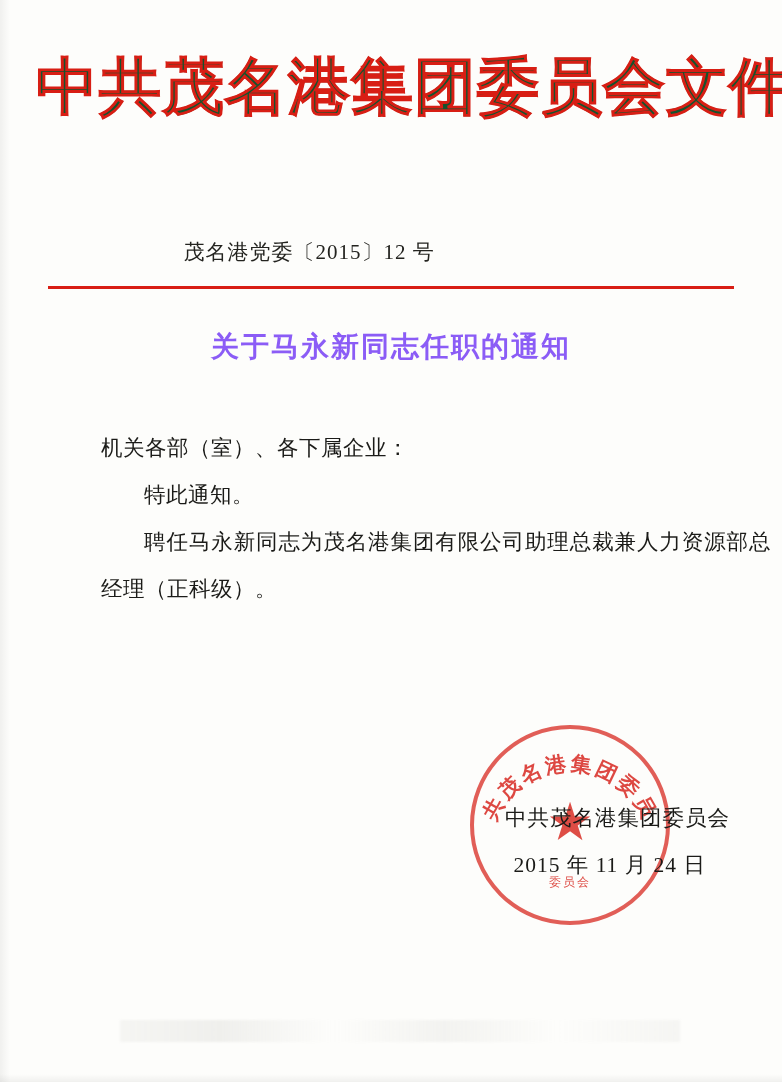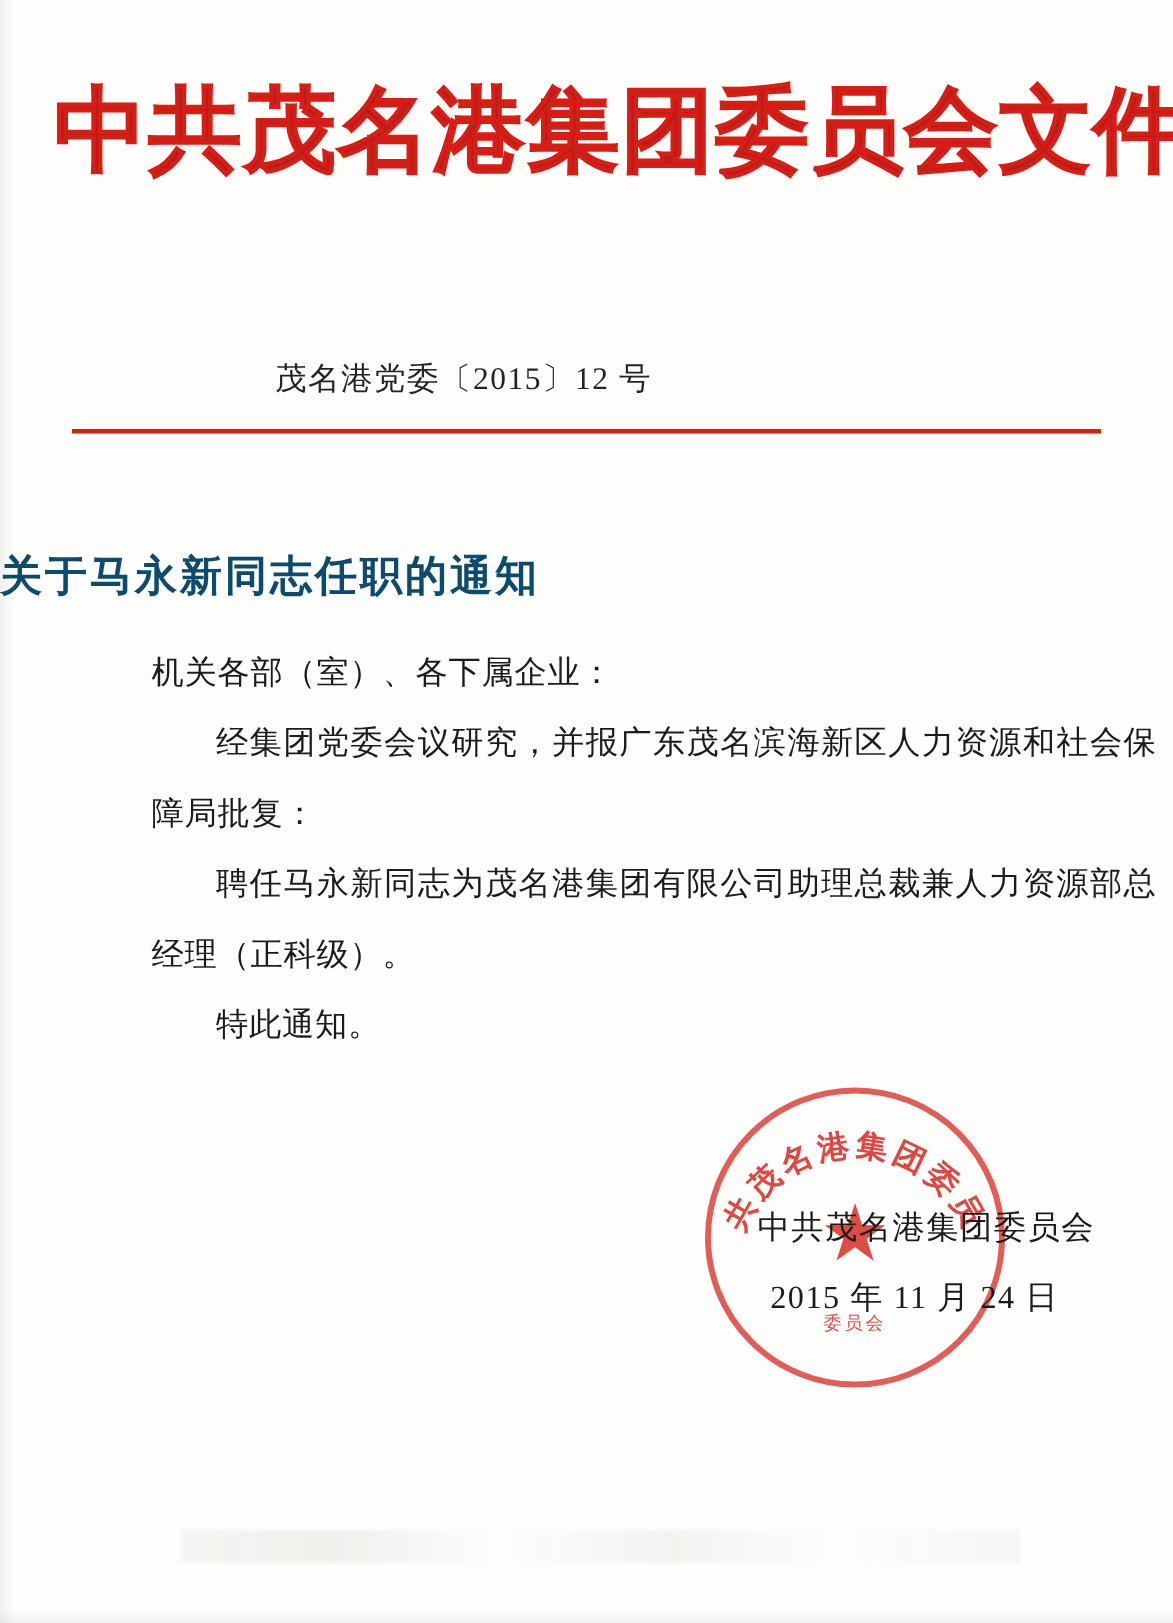--- a/index.html
+++ b/index.html
@@ -30,21 +30,21 @@
     left: 0;
     width: 782px;
     text-align: center;
   }
   .masthead-title {
     font-family: "DejaVu Serif", "Liberation Serif", serif;
     font-weight: 700;
     font-size: 62px;
     line-height: 1.12;
     letter-spacing: 1px;
-    color: #b91c1c;
+    color: #14532d;
     -webkit-text-stroke: 1px #d81e14;
     white-space: nowrap;
     margin-left: 36px;
   }
 
   
   .doc-number {
     position: absolute;
     top: 238px;
     left: 0;
@@ -65,27 +65,26 @@
     height: 3px;
     background: #d81e14;
   }
 
   
   .doc-title {
     position: absolute;
     top: 328px;
     left: 0;
     width: 782px;
-    text-align: left;
+    text-align: center;
     font-size: 28px;
     font-weight: 700;
     letter-spacing: 2px;
-    color: #0c4a6e;
-    font-family: "DejaVu Serif", "Liberation Serif", serif;
-    margin-top: 37px;
+    color: #8b5cf6;
+    font-family: "DejaVu Serif", "Liberation Serif", serif;
   }
 
   
   .body-block {
     position: absolute;
     top: 425px;
     left: 58px;
     width: 670px;
     font-size: 21.5px;
     line-height: 47px;
@@ -213,23 +212,22 @@
   </div>
 
   <div class="doc-number">茂名港党委〔2015〕12 号</div>
 
   <div class="red-rule"></div>
 
   <div class="doc-title">关于马永新同志任职的通知</div>
 
   <div class="body-block">
     <p>机关各部（室）、各下属企业：</p>
-    <p class="indent">经集团党委会议研究，并报广东茂名滨海新区人力资源和社会保障局批复：</p>
+    <p class="indent">特此通知。</p>
     <p class="indent">聘任马永新同志为茂名港集团有限公司助理总裁兼人力资源部总经理（正科级）。</p>
-    <p class="indent">特此通知。</p>
   </div>
 
   <div class="seal">
     <div class="seal-ring"></div>
     <svg class="seal-arc" viewBox="0 0 200 200">
       <defs>
         <path id="sealArcPath" d="M 22,108 A 80,80 0 0 1 178,108" fill="none"></path>
       </defs>
       <text>
         <textPath href="#sealArcPath" startOffset="50%" text-anchor="middle">中共茂名港集团委员会</textPath>

